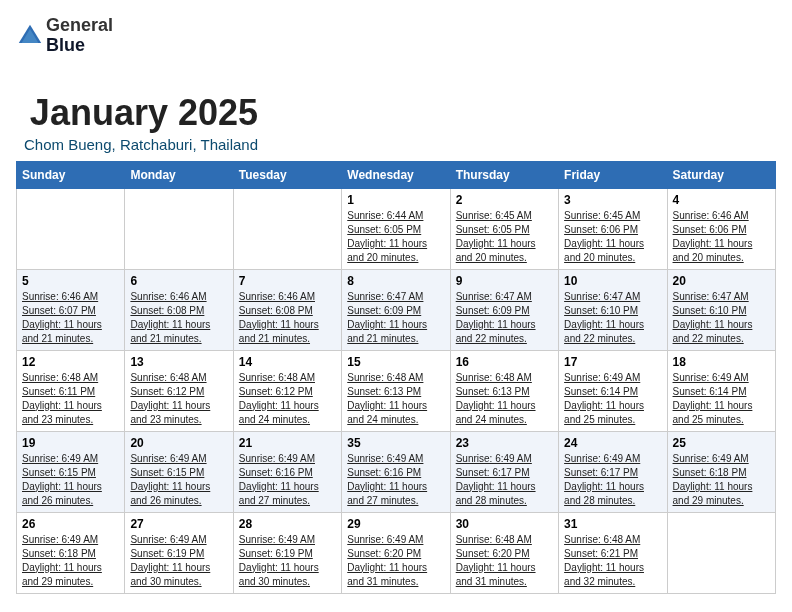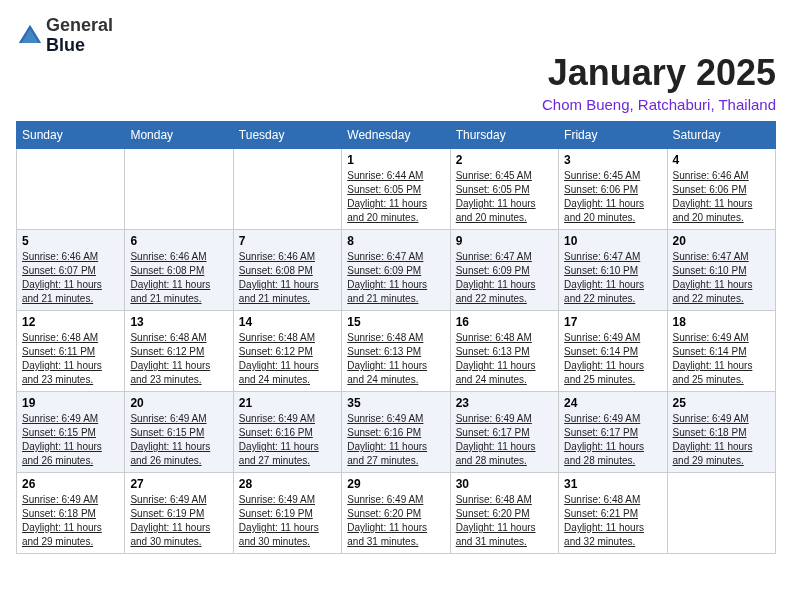--- a/index.html
+++ b/index.html
@@ -8,20 +8,21 @@
       background: #fff;
       width: 792px;
       min-height: 612px;
       padding: 16px;
     }
     .header {
       display: flex;
       align-items: flex-start;
       justify-content: space-between;
       margin-bottom: 8px;
+      flex-direction: column;
     }
     .logo {
       display: flex;
       align-items: center;
       gap: 2px;
     }
     .logo-text {
       font-size: 18px;
       font-weight: bold;
       line-height: 1.1;
@@ -36,35 +37,36 @@
       text-align: right;
     }
     .month-title {
       font-size: 36px;
       font-weight: bold;
       color: #222;
       margin-top: 36px;
     }
     .location-title {
       font-size: 15px;
-      color: #6d28d9;
+      color: #0c4a6e;
       margin-top: 2px;
+      margin-left: 8px;
     }
     .calendar {
       width: 100%;
       border-collapse: collapse;
       font-size: 10.5px;
     }
     .calendar th {
       background: #2e6db4;
       color: #fff;
       text-align: left;
       padding: 6px 5px;
       font-size: 12px;
-      font-weight: normal;
+      font-weight: bold;
       border: 1px solid #2e6db4;
     }
     .calendar td {
       border: 1px solid #ccc;
       vertical-align: top;
       padding: 4px 5px;
       width: 108px;
       min-height: 80px;
       height: 80px;
       background: #fff;

